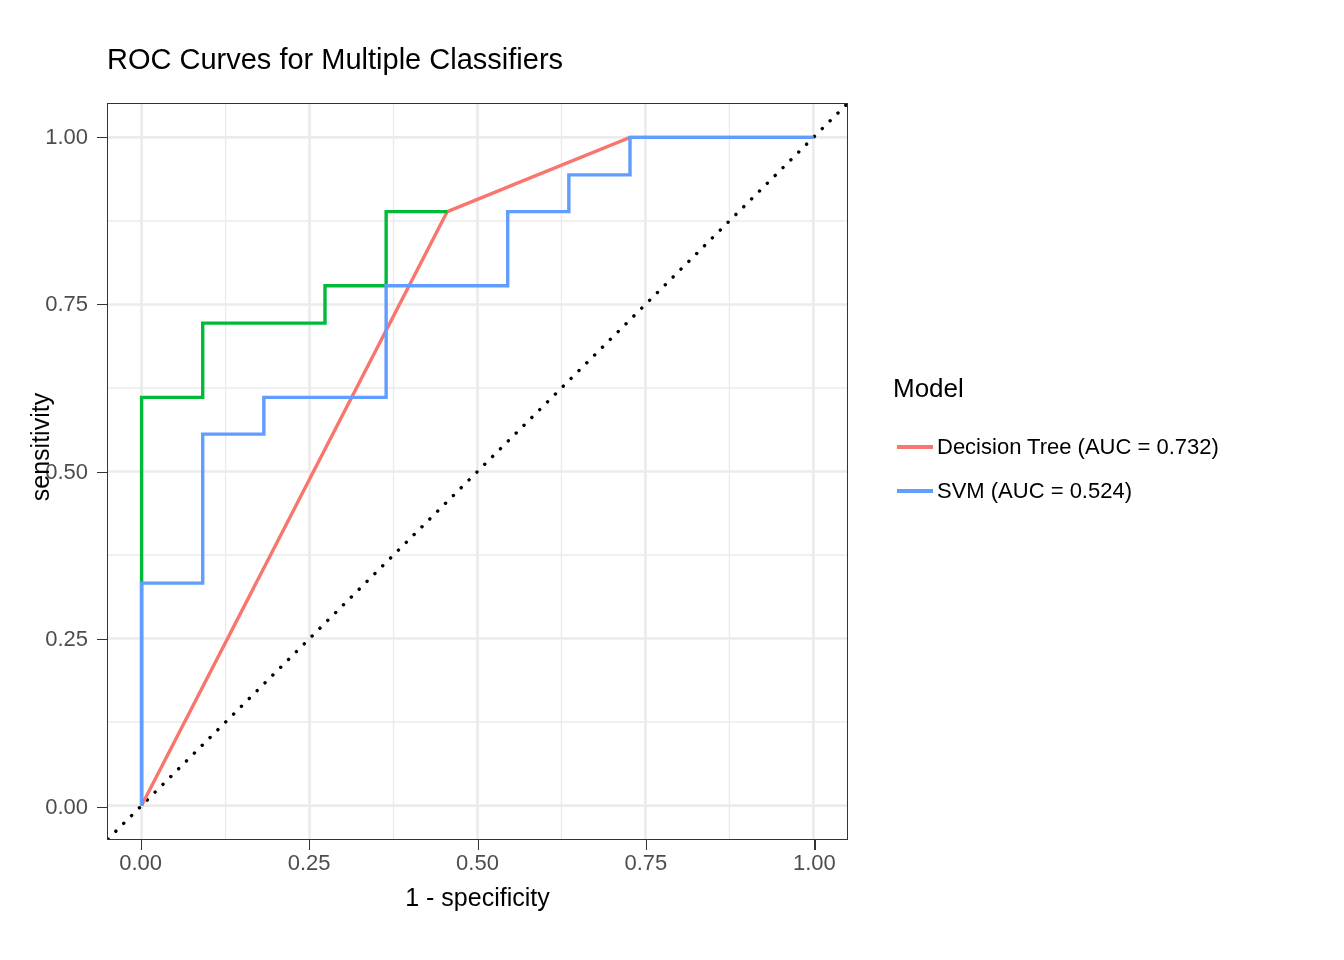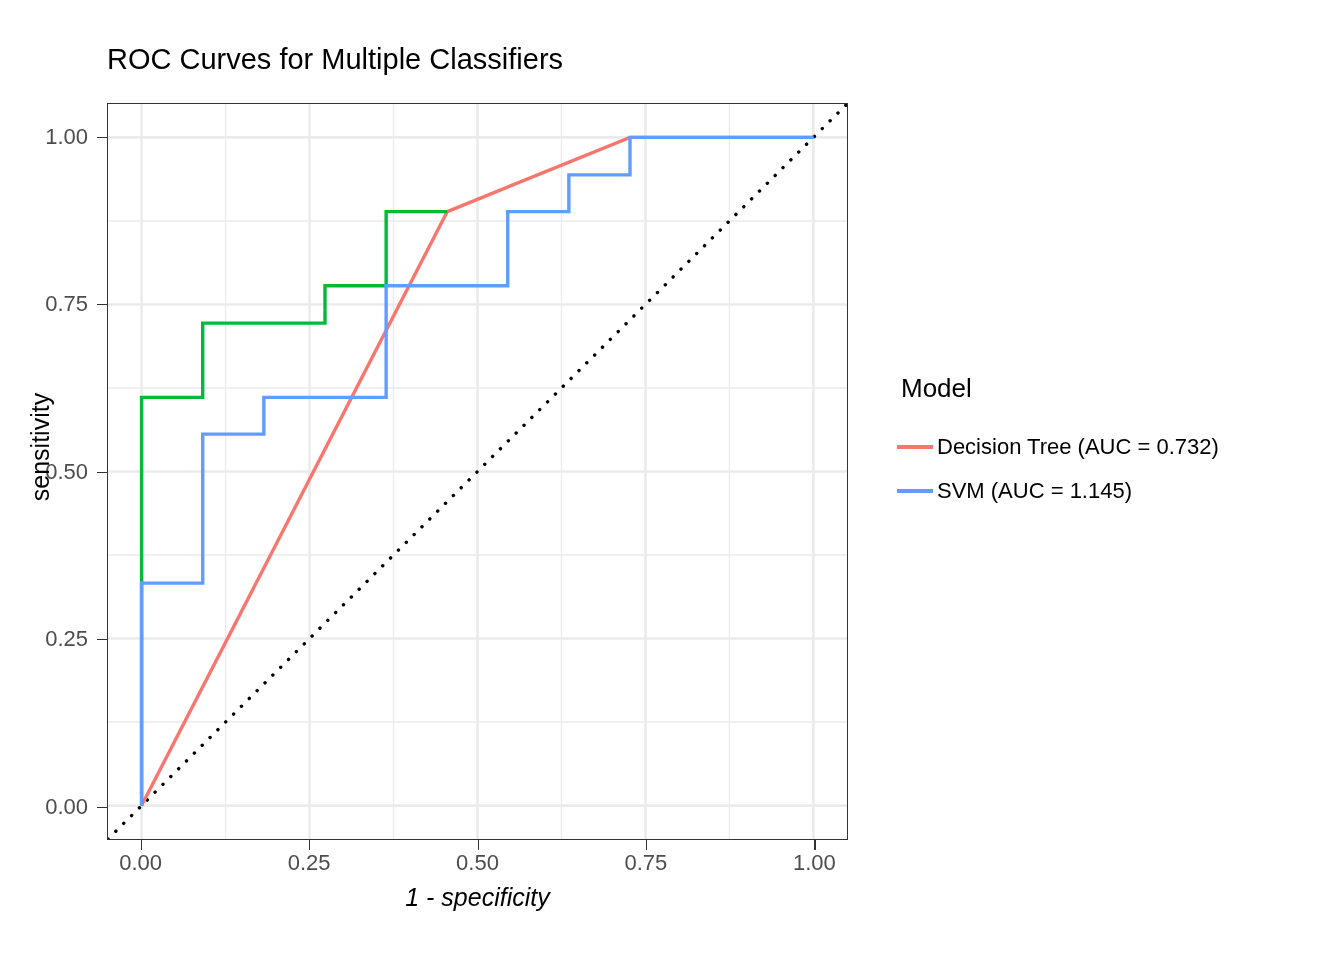--- a/index.html
+++ b/index.html
@@ -106,21 +106,20 @@
 
   #xaxis-title {
     position: absolute;
     left: 107px;
     top: 882px;
     width: 741px;
     text-align: center;
     font-size: 25px;
     line-height: 30px;
     color: #000000;
-    font-style: italic;
   }
   #yaxis-title {
     position: absolute;
     left: -60px;
     top: 432px;
     width: 200px;
     text-align: center;
     font-size: 25px;
     line-height: 30px;
     color: #000000;
@@ -131,21 +130,21 @@
   
   #legend {
     position: absolute;
     left: 893px;
     top: 373px;
   }
   #legend-title {
     font-size: 26px;
     line-height: 30px;
     color: #000000;
-    margin: 0 0 22px 8px;
+    margin: 0 0 22px 0;
     white-space: nowrap;
   }
   .legend-item {
     display: flex;
     align-items: center;
     height: 44px;
     white-space: nowrap;
   }
   .legend-key {
     width: 44px;
@@ -239,21 +238,21 @@
         <div class="legend-item">
           <span class="legend-key">
             <i style="background: rgb(248, 118, 109);"></i>
           </span>
           <span class="legend-label">Decision Tree (AUC = 0.732)</span>
         </div>
         <div class="legend-item">
           <span class="legend-key">
             <i style="background: rgb(97, 156, 255);"></i>
           </span>
-          <span class="legend-label">SVM (AUC = 1.145)</span>
+          <span class="legend-label">SVM (AUC = 0.524)</span>
         </div>
       </div>
   </div>
 
 <div class="ytick-mark" style="top: 806.5px;"></div>
     <div class="ytick-mark" style="top: 639px;"></div>
     <div class="ytick-mark" style="top: 471.5px;"></div>
     <div class="ytick-mark" style="top: 304px;"></div>
     <div class="ytick-mark" style="top: 136.5px;"></div>
   </div>

